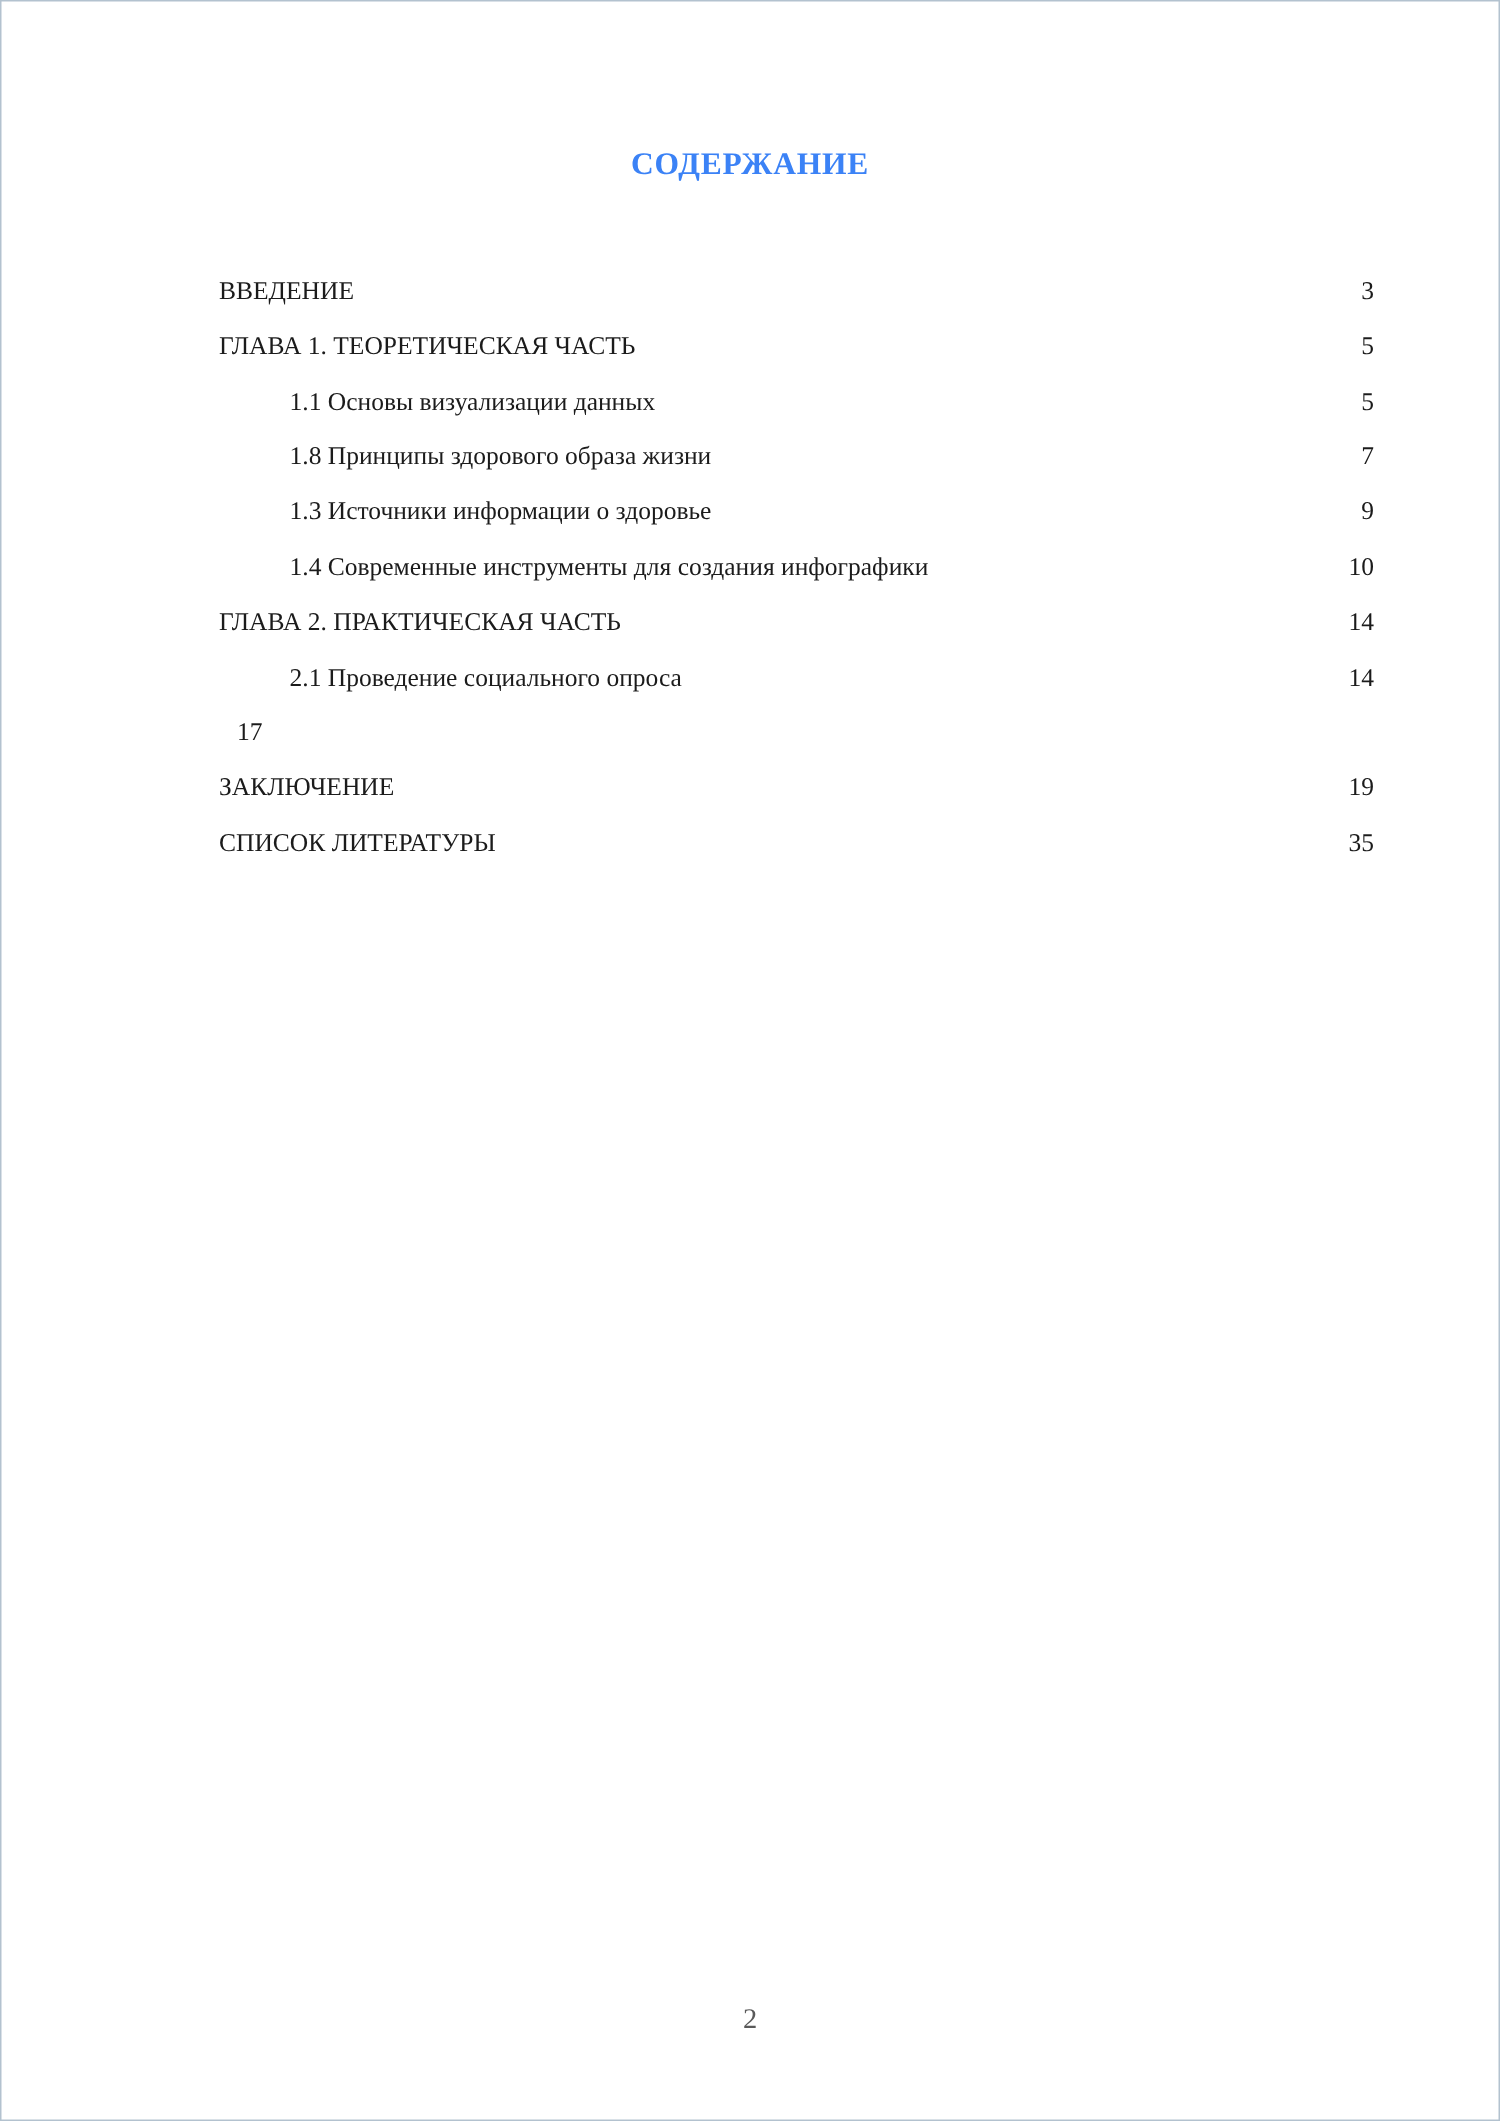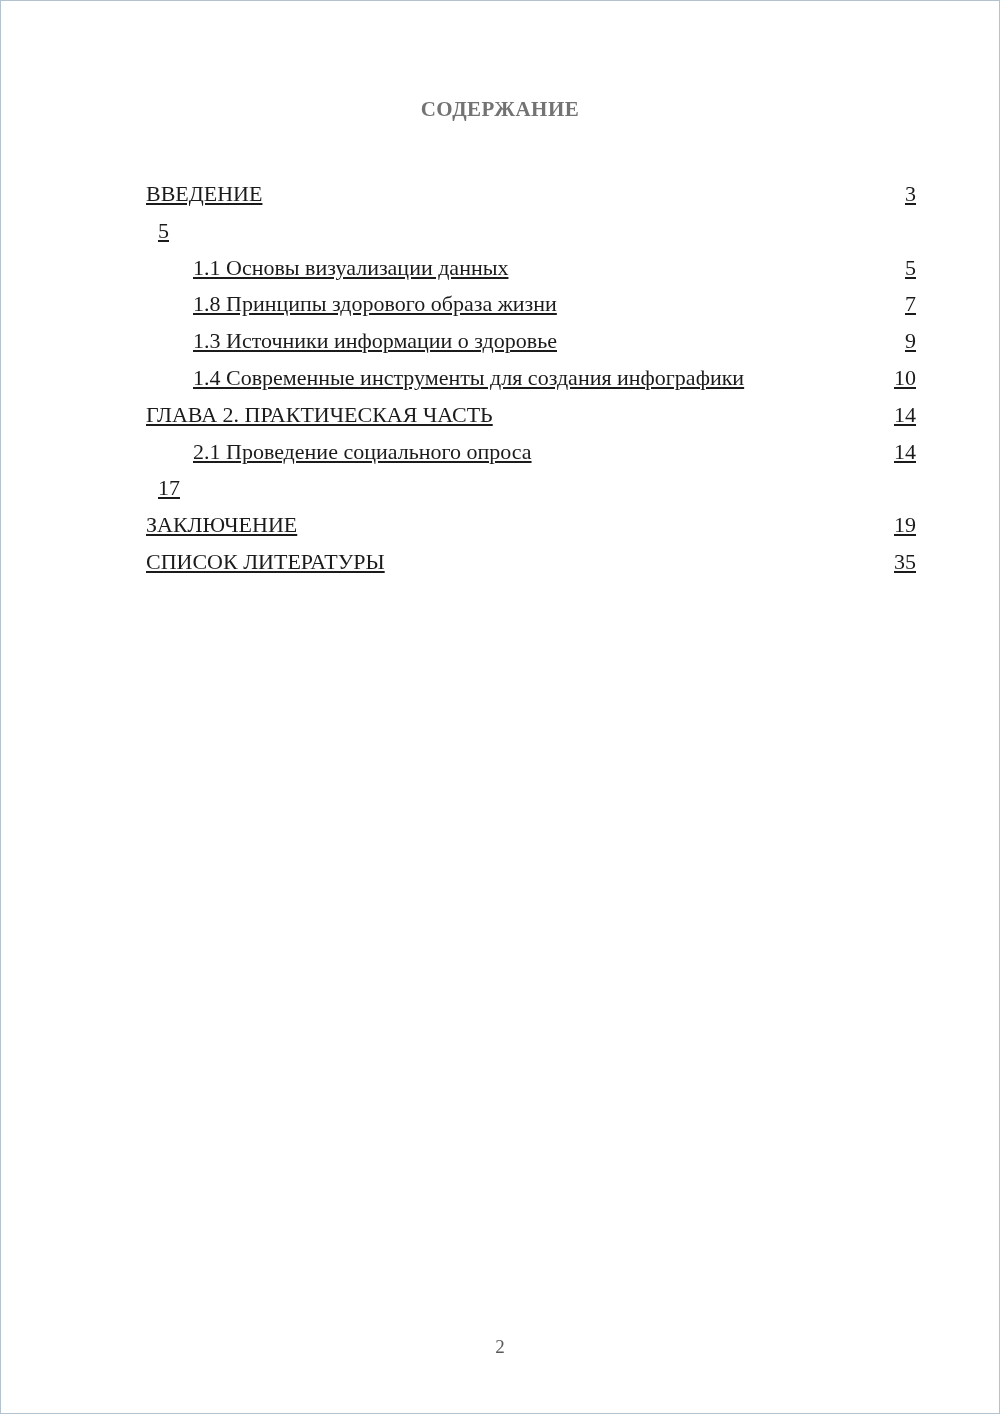--- a/index.html
+++ b/index.html
@@ -18,35 +18,34 @@
     border: 1px solid #b3c2cf;
     color: #1b1b1b;
   }
 
   .doc-title {
     margin-top: 96px;
     text-align: center;
     font-size: 21px;
     font-weight: bold;
     letter-spacing: 0.5px;
-    color: #737373;
+    color: #3b82f6;
   }
 
   .toc-list {
     margin: 54px 83px 0 145px;
   }
 
   .toc-row {
     display: flex;
     justify-content: space-between;
     align-items: baseline;
-    font-size: 22px;
+    font-size: 17px;
     line-height: 36.8px;
     color: #1b1b1b;
-    text-decoration: underline;
   }
 
   .toc-row.indent-1 .toc-label {
     padding-left: 47px;
   }
 
   .toc-label {
     white-space: nowrap;
   }
 
@@ -71,20 +70,21 @@
 <div class="doc-page">
 
   <h1 class="doc-title">СОДЕРЖАНИЕ</h1>
 
   <div class="toc-list">
       <div class="toc-row">
         <span class="toc-label">ВВЕДЕНИЕ</span>
         <span class="toc-page">3</span>
       </div>
       <div class="toc-row">
+        <span class="toc-label">ГЛАВА 1. ТЕОРЕТИЧЕСКАЯ ЧАСТЬ</span>
         <span class="toc-page">5</span>
       </div>
       <div class="toc-row indent-1">
         <span class="toc-label">1.1 Основы визуализации данных</span>
         <span class="toc-page">5</span>
       </div>
       <div class="toc-row indent-1">
         <span class="toc-label">1.8 Принципы здорового образа жизни</span>
         <span class="toc-page">7</span>
       </div>

